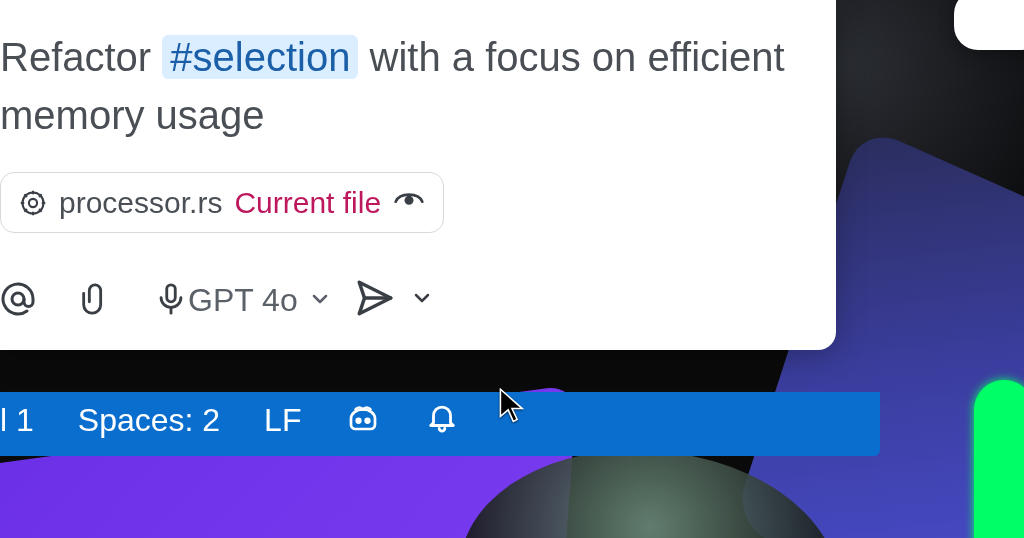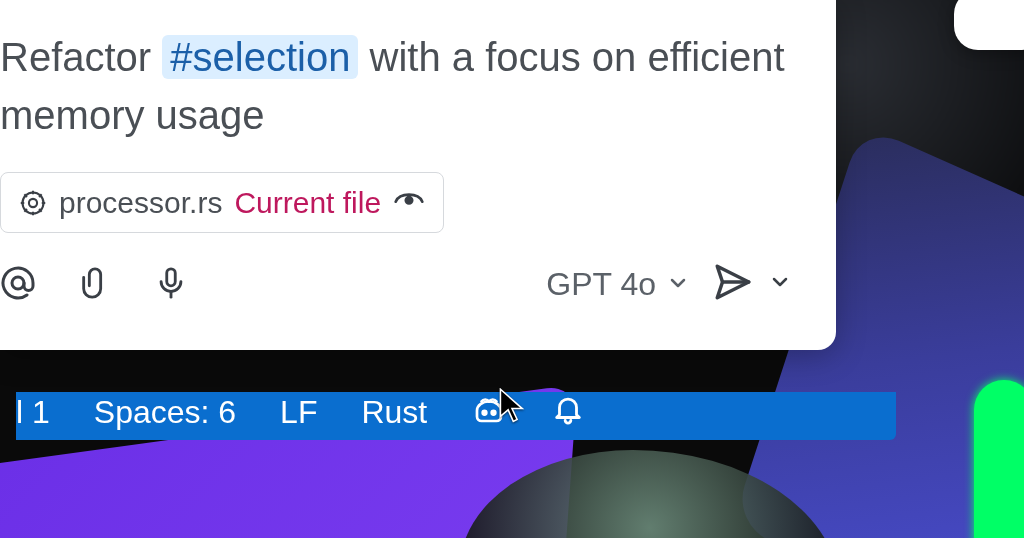--- a/index.html
+++ b/index.html
@@ -72,41 +72,40 @@
     background: #dbeeff;
     color: #1b5fa8;
     padding: 0 8px;
     border-radius: 6px;
   }
   .file-chip {
     display: inline-flex;
     align-items: center;
     gap: 12px;
     border: 1.5px solid #d6d9dd;
-    border-radius: 8px;
+    border-radius: 14px;
     padding: 10px 18px;
     font-size: 30px;
     color: #4a4f55;
     width: fit-content;
   }
   .file-chip .lang-icon {
     width: 28px; height: 28px;
     display: inline-flex; align-items: center; justify-content: center;
   }
   .file-chip .subtle {
     color: #be185d;
   }
   .file-chip .eye {
     color: #4a4f55;
   }
   .toolbar-row {
-    margin-top: 28px;
+    margin-top: 44px;
     display: flex;
     align-items: center;
-    justify-content: space-between;
     padding-right: 8px;
   }
   .left-icons {
     display: flex; gap: 42px; align-items: center;
   }
   .right-controls {
     display: flex; gap: 22px; align-items: center;
   }
   .icon-btn {
     background: none; border: none; padding: 0; cursor: pointer;
@@ -119,23 +118,23 @@
   }
   .send-group {
     display: flex; align-items: center; gap: 14px;
     color: #3a3f46;
     cursor: pointer;
   }
 
   
   .statusbar {
     position: absolute;
-    left: 16px; top: 392px;
+    left: 0; top: 392px;
     width: 880px;
-    height: 48px;
+    height: 64px;
     background: #0a6ecf;
     color: #fff;
     display: flex;
     align-items: center;
     gap: 44px;
     padding: 0 28px 7px 0;
     font-size: 32px;
     border-radius: 0 0 6px 0;
   }
   .statusbar .cell {
@@ -244,23 +243,22 @@
             <polyline points="6 9 12 15 18 9"></polyline>
           </svg>
         </span>
       </div>
     </div>
   </div>
 </div>
 
 <div class="statusbar">
   <span class="cell">l 1</span>
-  <span class="cell">Spaces: 6</span>
+  <span class="cell">Spaces: 2</span>
   <span class="cell">LF</span>
-  <span class="cell">Rust</span>
   <span class="icon-slot">
     <span>
       <svg viewBox="0 0 24 24" width="36" height="36" fill="none" stroke="#ffffff" stroke-width="1.8" stroke-linecap="round" stroke-linejoin="round">
         <path d="M4 13 a8 6 0 0 1 16 0 v4 a3 3 0 0 1 -3 3 h-10 a3 3 0 0 1 -3 -3 z"></path>
         <path d="M7 7 a3 3 0 0 1 5 0"></path>
         <path d="M12 7 a3 3 0 0 1 5 0"></path>
         <circle cx="9" cy="14.5" r="1.2" fill="#ffffff"></circle>
         <circle cx="15" cy="14.5" r="1.2" fill="#ffffff"></circle>
       </svg>
     </span>

